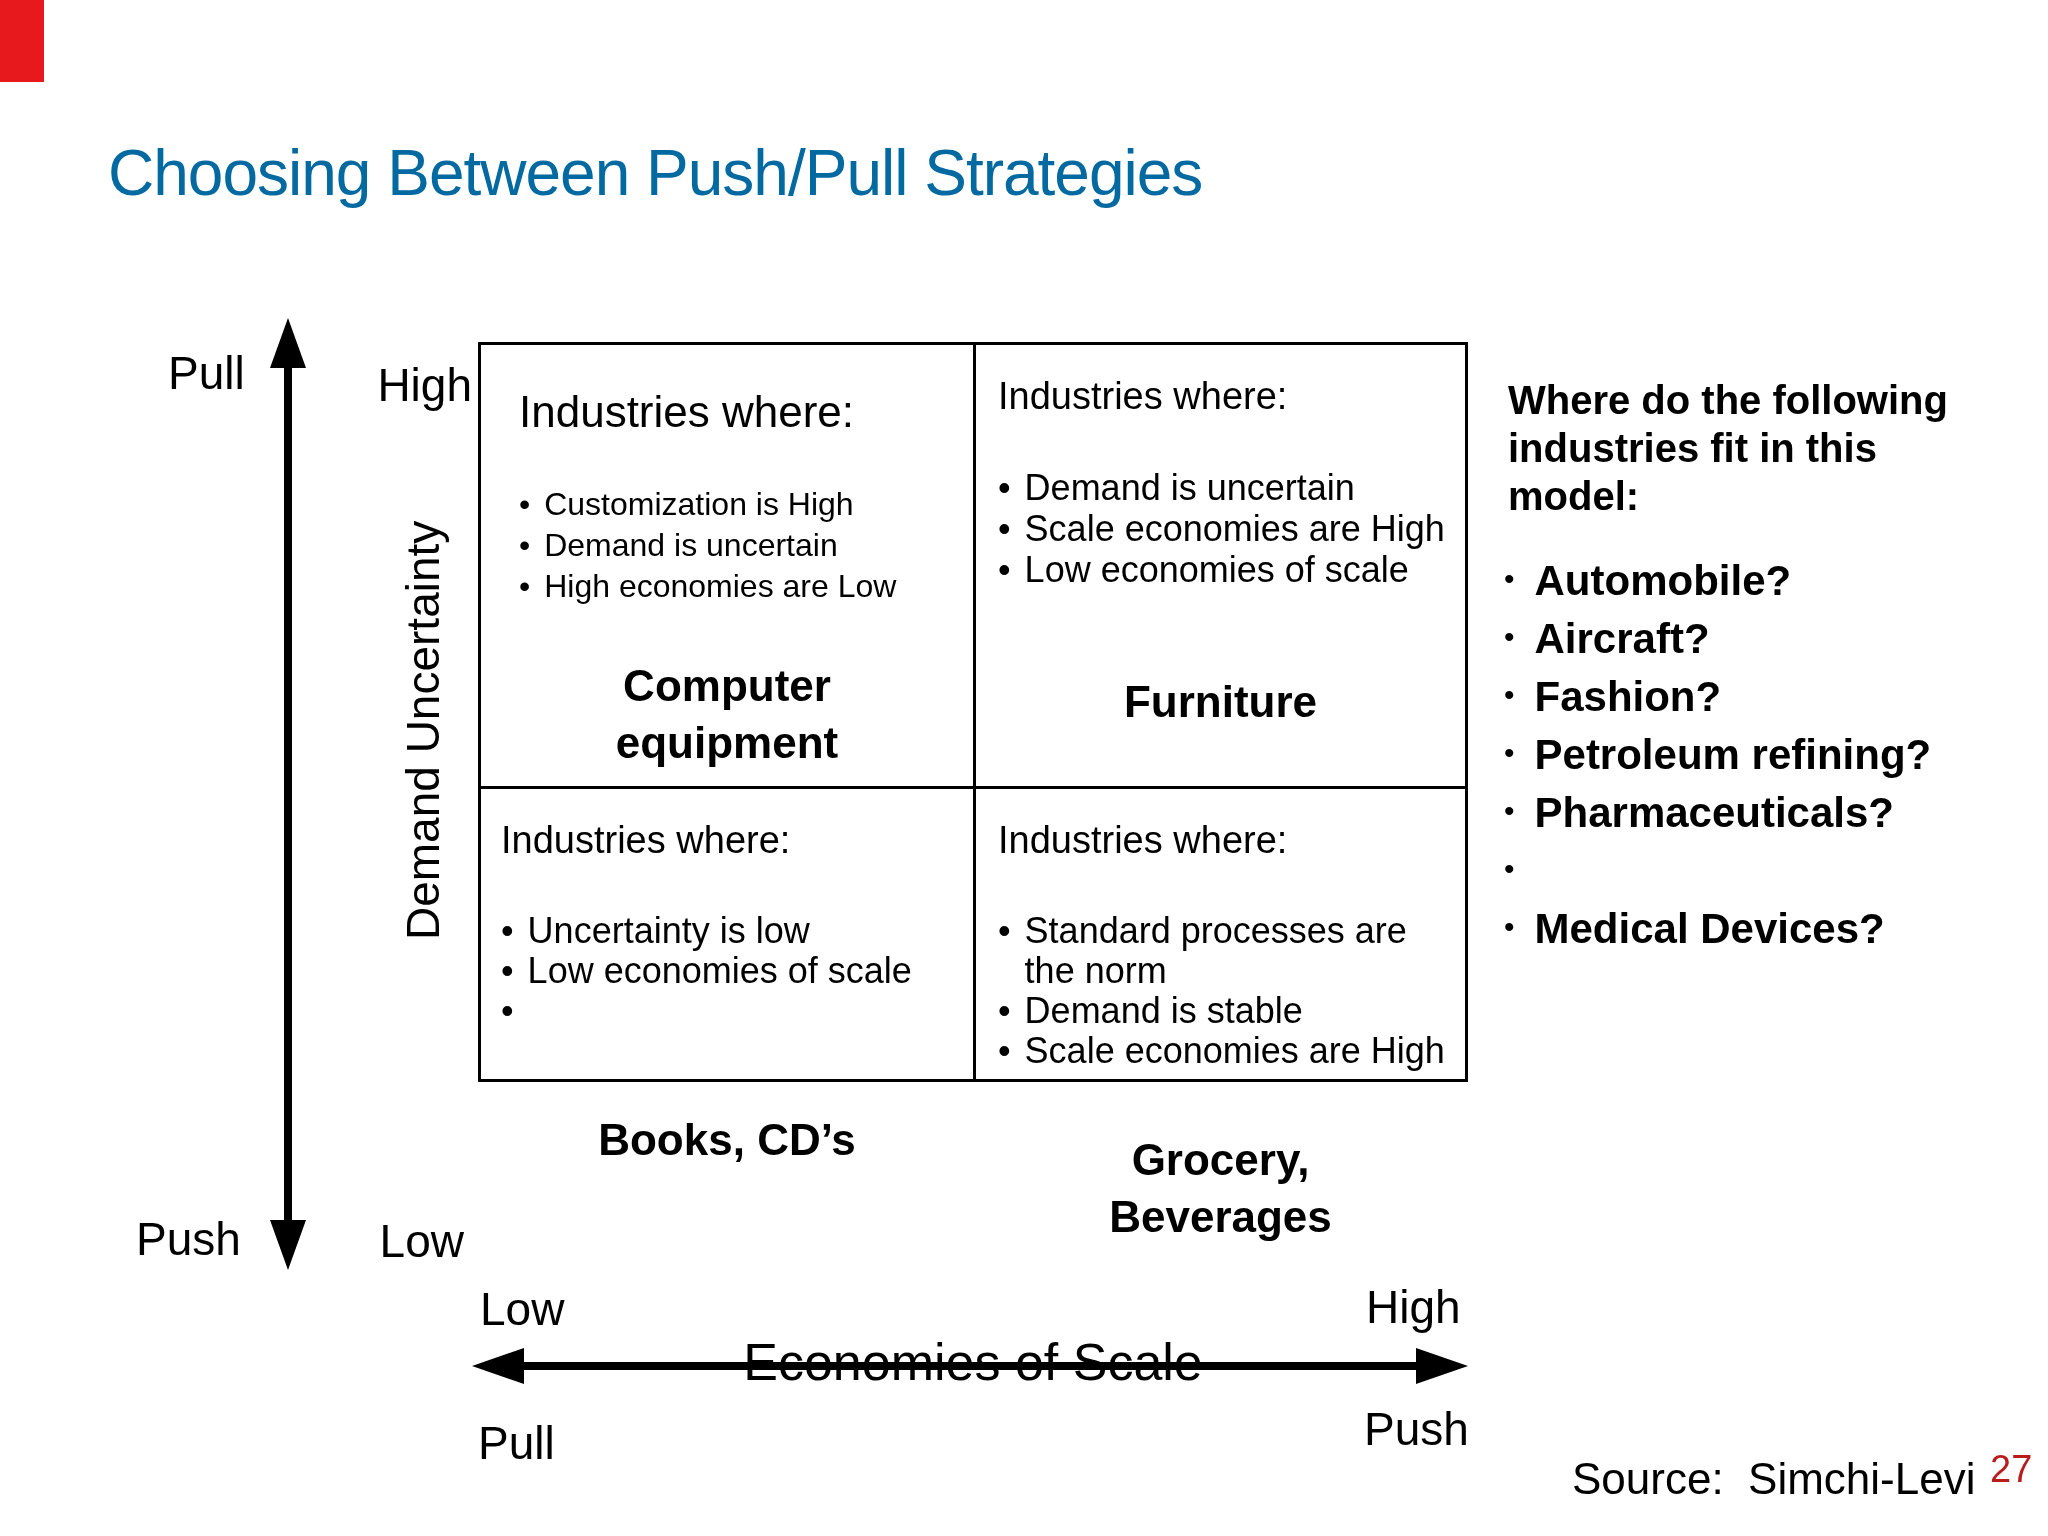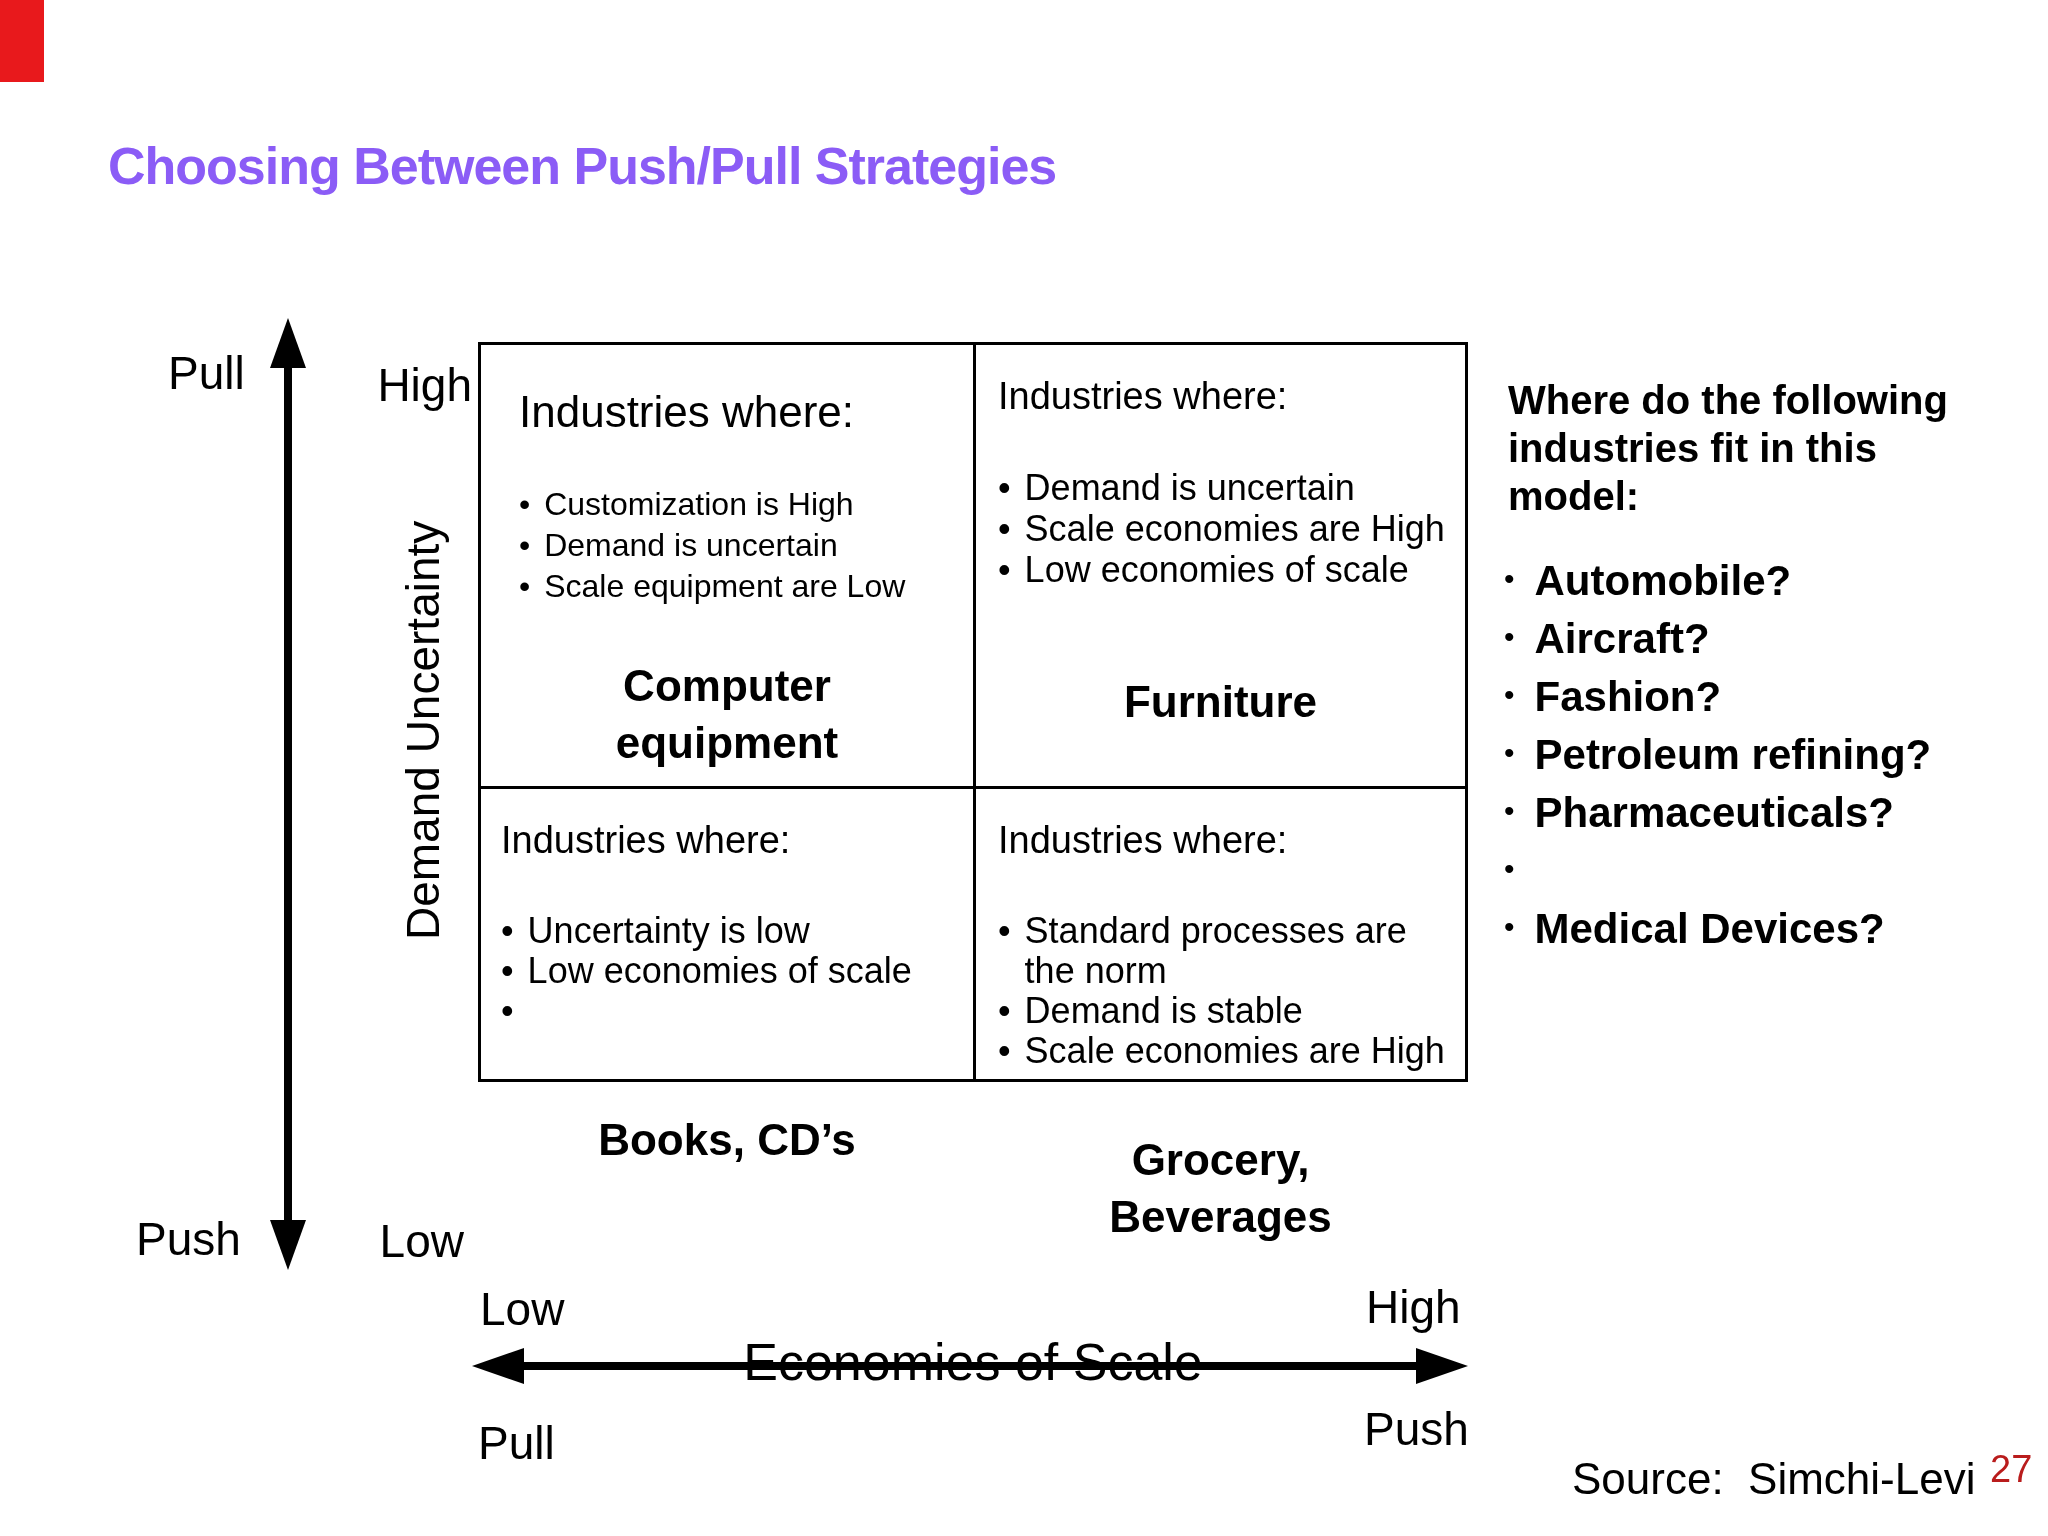--- a/index.html
+++ b/index.html
@@ -13,21 +13,21 @@
     overflow: hidden;
   }
   .abs { position: absolute; }
 
   
   #red-bar { left: 0; top: 0; width: 44px; height: 82px; background: #e8191c; }
 
   
   #page-title {
     left: 108px; top: 136px;
-    font-size: 52px; font-weight: 700; color: #8b5cf6;
+    font-size: 64px; font-weight: 400; color: #0369a1;
     letter-spacing: -1px; white-space: nowrap;
   }
 
   
   #y-pull  { left: 168px; top: 346px; font-size: 46px; }
   #y-push  { left: 136px; top: 1212px; font-size: 46px; }
   #y-high  { left: 360px; top: 358px; width: 112px; text-align: right; font-size: 46px; }
   #y-low   { left: 360px; top: 1214px; width: 104px; text-align: right; font-size: 46px; }
   #v-arrow { left: 264px; top: 314px; width: 48px; height: 960px; }
   #y-axis-title {
@@ -122,21 +122,21 @@
         <div class="q-bullet">
             <span class="q-dot">•</span>
             <span class="q-bullet-text">Customization is High</span>
           </div>
         <div class="q-bullet">
             <span class="q-dot">•</span>
             <span class="q-bullet-text">Demand is uncertain</span>
           </div>
         <div class="q-bullet">
             <span class="q-dot">•</span>
-            <span class="q-bullet-text">Scale equipment are Low</span>
+            <span class="q-bullet-text">High economies are Low</span>
           </div>
       </div>
       <div class="q-label"><span>Computer equipment</span></div>
     </div>
 
     <div id="q-tr" class="quadrant">
       <div class="q-header">Industries where:</div>
       <div class="q-bullets">
         <div class="q-bullet">
             <span class="q-dot">•</span>

